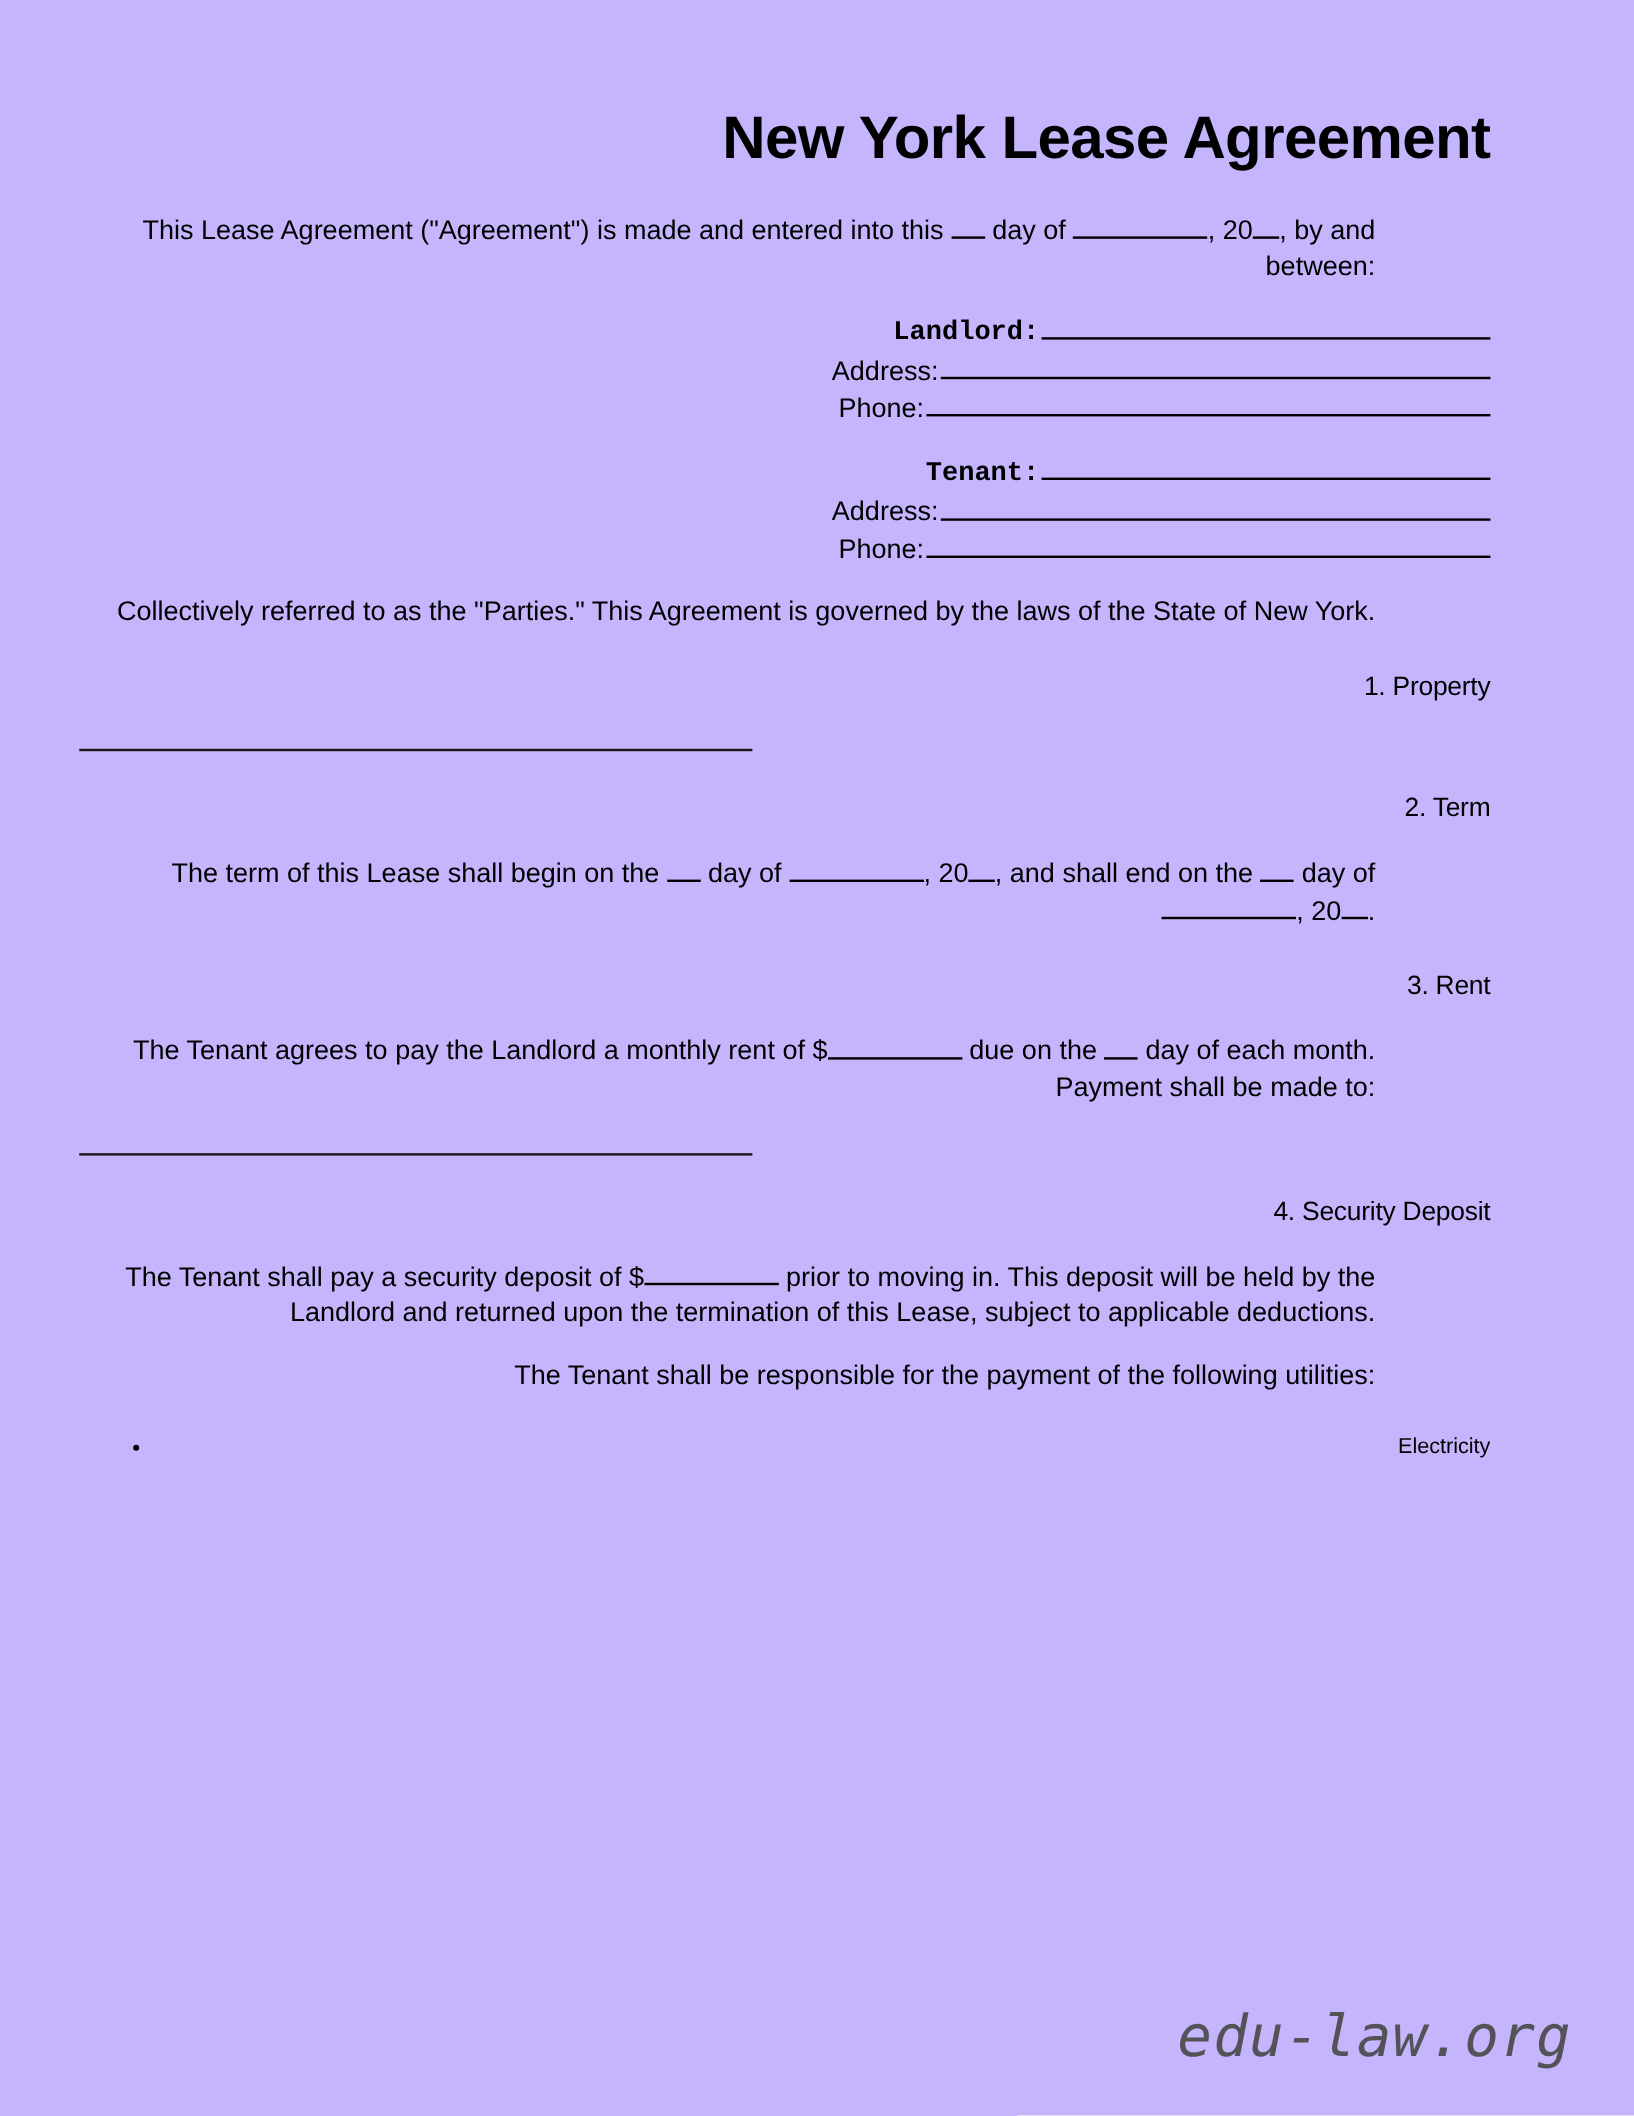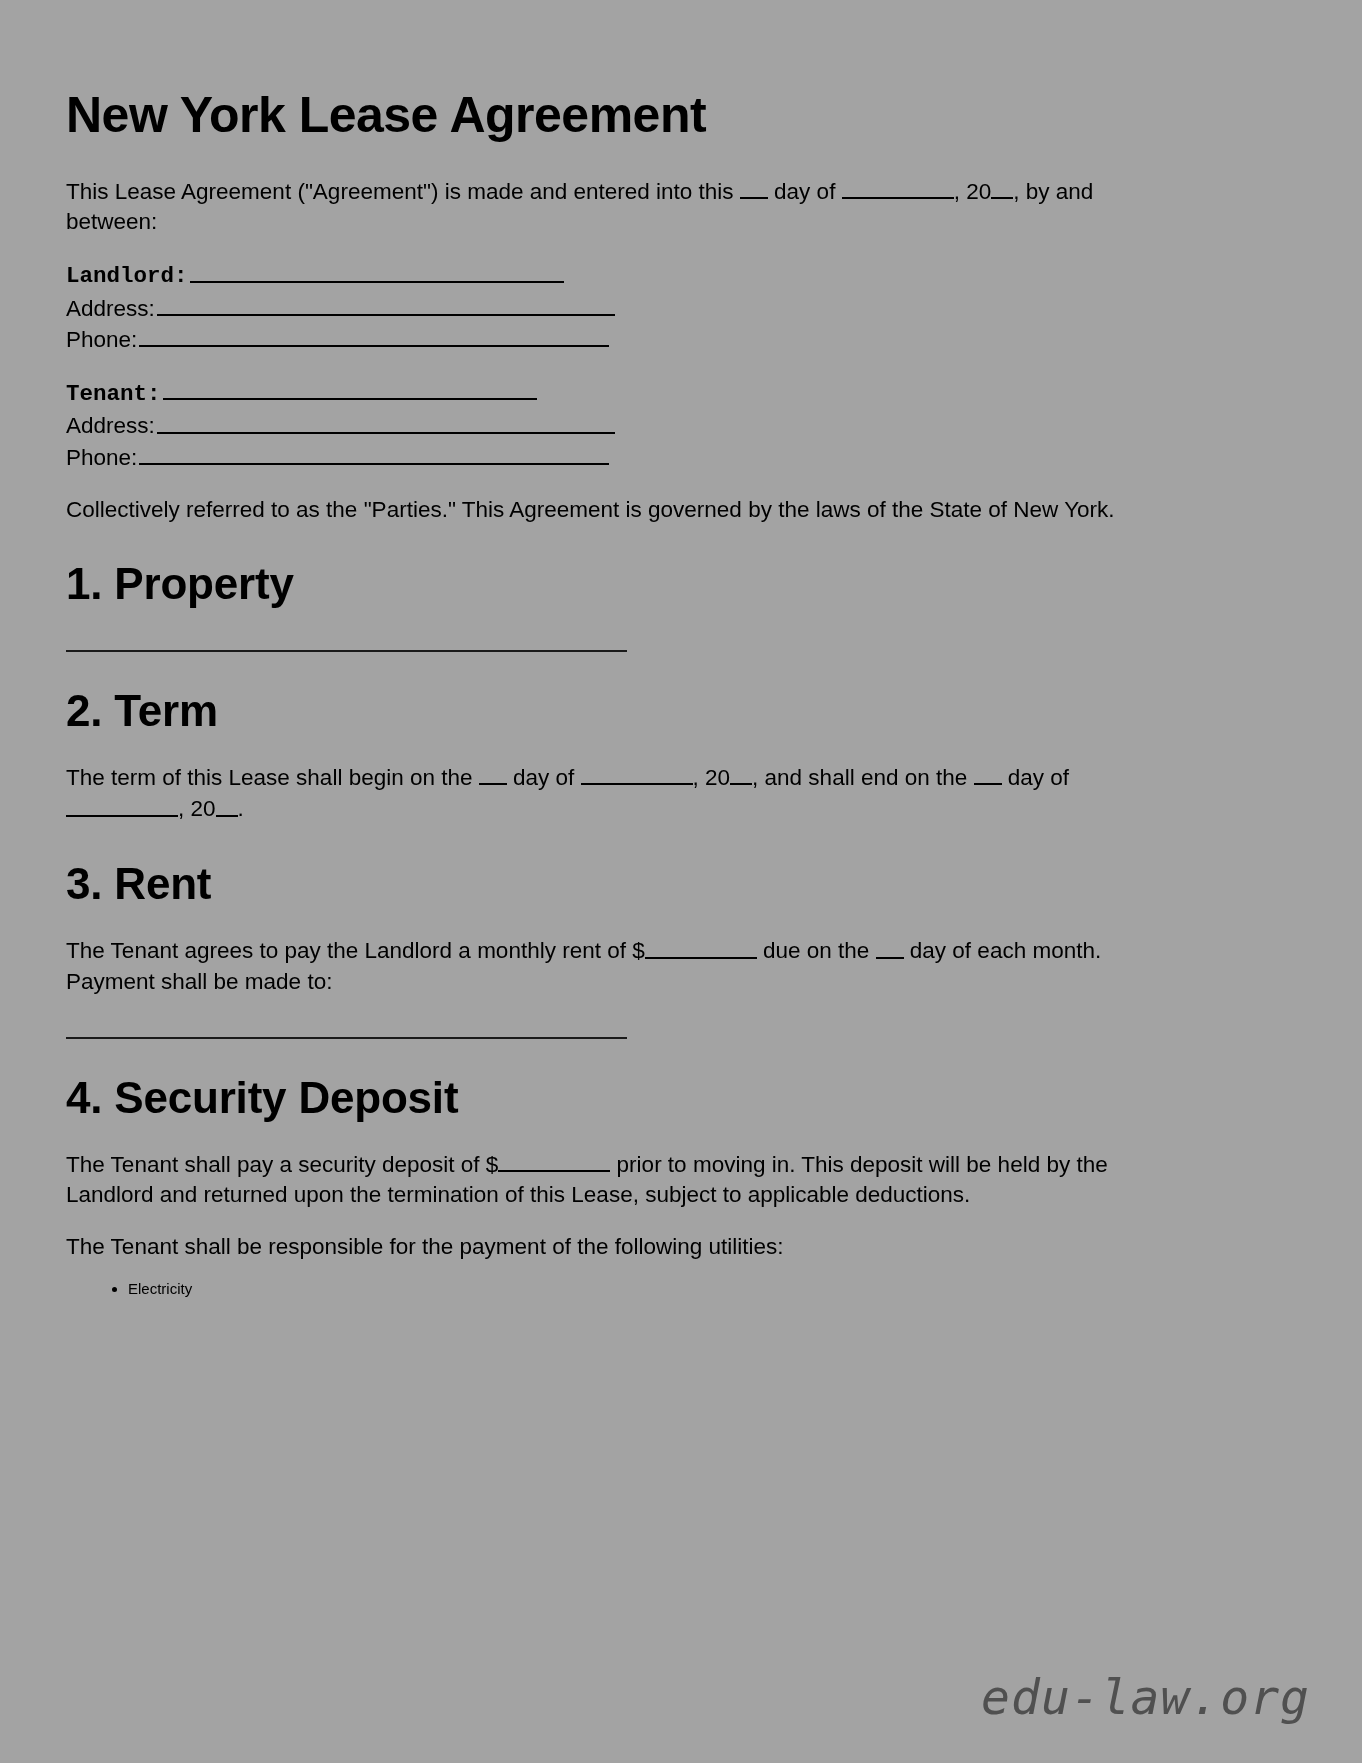--- a/index.html
+++ b/index.html
@@ -15,21 +15,22 @@
     font-family: "Liberation Sans", "DejaVu Sans", sans-serif;
     color: #000000;
     position: relative;
   }
   .page {
     position: relative;
     width: 1362px;
     height: 1763px;
     box-sizing: border-box;
     padding: 66px 120px 0 66px;
-    background: #a3a3a3;
+    background: #c4b5fd;
+    text-align: right;
   }
   .doc-title {
     font-size: 50px;
     font-weight: bold;
     letter-spacing: -0.5px;
     line-height: 1.08;
     margin: 22px 0 34px 0;
     color: #000;
   }
   p.para {
@@ -63,22 +64,22 @@
   }
   .blank-name   { width: 374px; }
   .blank-addr   { width: 458px; }
   .blank-phone  { width: 470px; }
   .and-line {
     font-size: 22.5px;
     line-height: 1.33;
     margin: 0 0 22px 0;
   }
   h2.section {
-    font-size: 44px;
-    font-weight: bold;
+    font-size: 22px;
+    font-weight: normal;
     line-height: 1.15;
     margin: 34px 0 26px 0;
     letter-spacing: -0.2px;
   }
   .long-rule {
     width: 561px;
     height: 0;
     border-bottom: 2.5px solid #1a1a1a;
     margin: 40px 0 0 0;
   }
@@ -86,23 +87,23 @@
     display: inline-block;
     border-bottom: 2px solid #000;
     vertical-align: baseline;
     height: 0.95em;
   }
   .us-short  { width: 28px; }
   .us-mid    { width: 112px; }
   .us-money  { width: 112px; }
   .us-year   { width: 22px; }
   ul.util-list {
-    margin: 16px 0 0 0;
+    margin: 31px 0 0 0;
     padding-left: 62px;
-    font-size: 15px;
+    font-size: 18px;
     line-height: 1.45;
   }
   ul.util-list li {
     margin: 0 0 6px 0;
   }
   .watermark {
     position: absolute;
     right: 52px;
     bottom: 38px;
     font-family: "DejaVu Sans Mono", "Liberation Mono", monospace;

